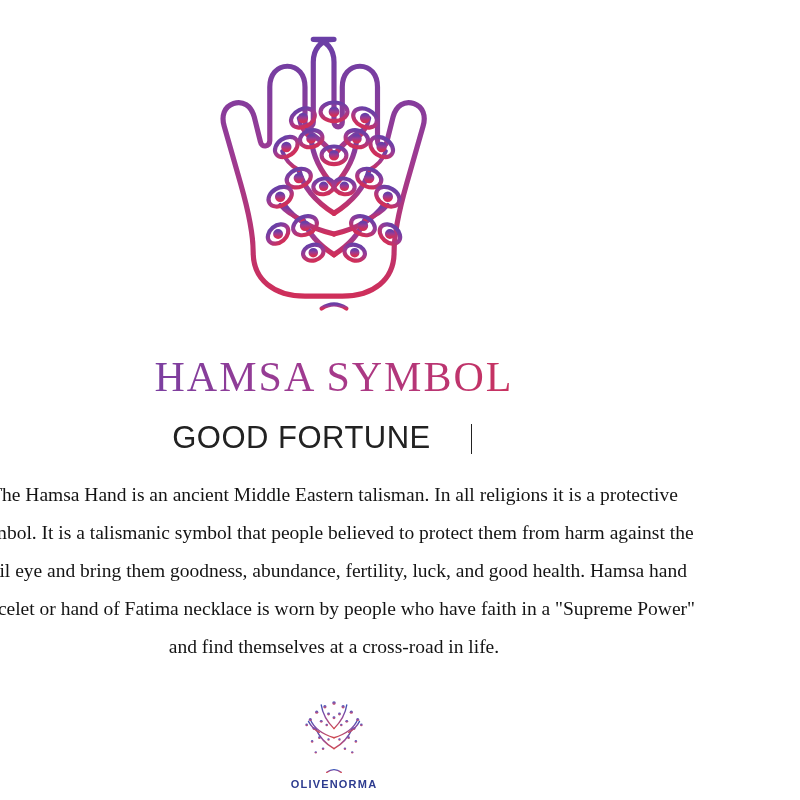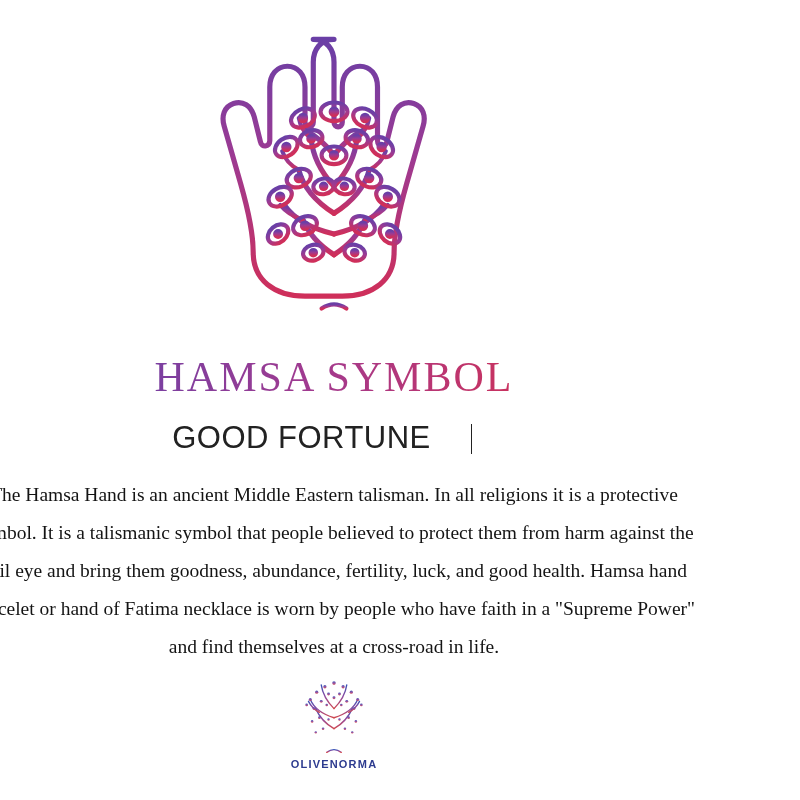--- a/index.html
+++ b/index.html
@@ -79,21 +79,21 @@
     font-size: 19.5px;
     line-height: 1.95;
     color: #141414;
   }
 
   
   .footer {
     position: absolute;
     left: 0;
     right: 0;
-    bottom: 30px;
+    bottom: 10px;
     display: flex;
     flex-direction: column;
     align-items: center;
     text-align: center;
   }
   .footer-mark { width: 92px; height: 82px; }
   .footer-mark svg { display: block; }
   .brand {
     margin-top: 2px;
     font-family: "Liberation Sans", sans-serif;

